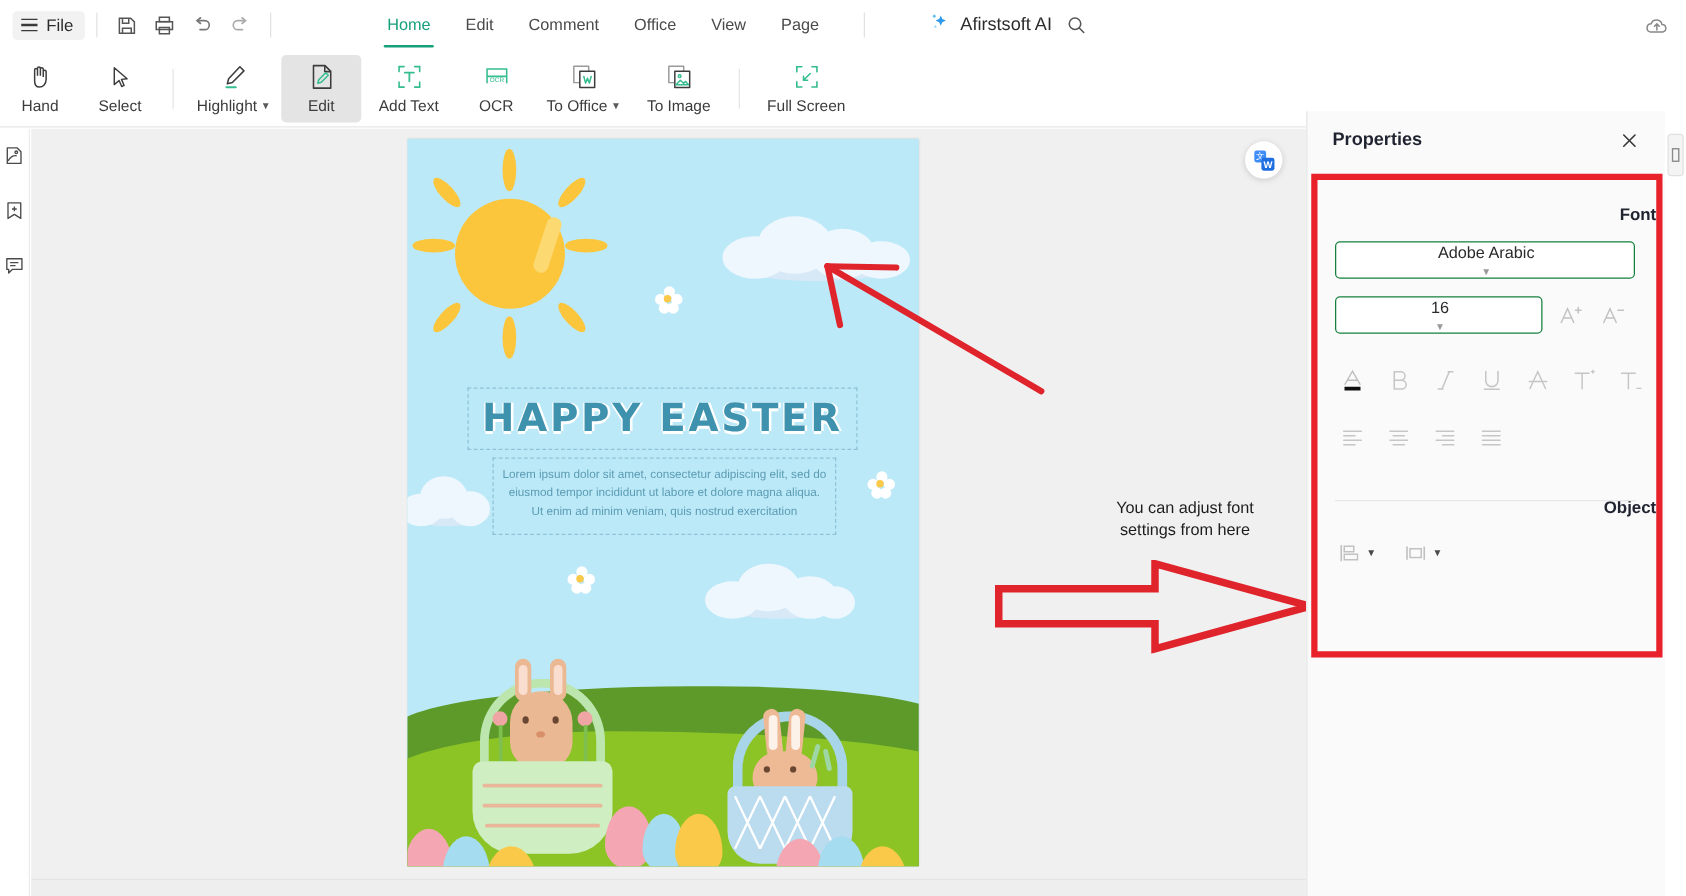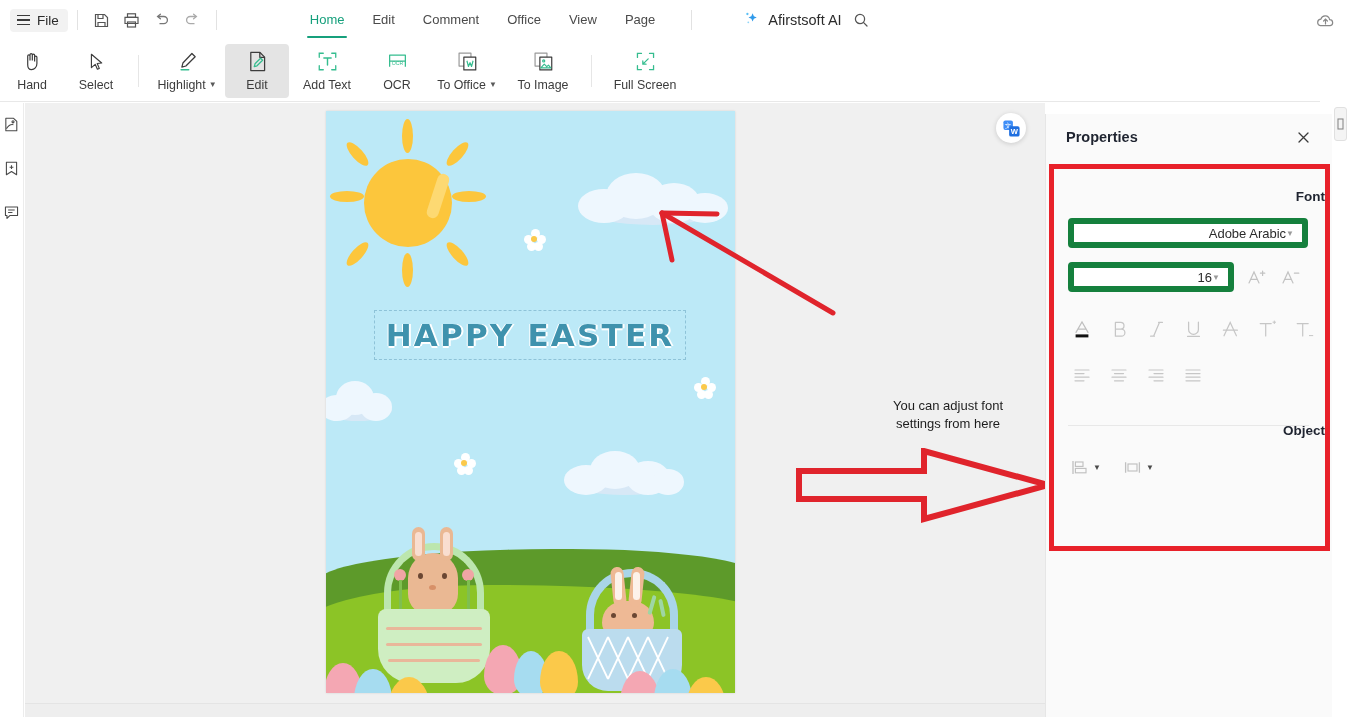--- a/index.html
+++ b/index.html
@@ -146,42 +146,42 @@
   
   .callout {
     position: absolute; left: 853px; top: 294px; width: 140px;
     font-size: 13px; line-height: 18px; color: #1d1d1d; text-align: center;
   }
   .big-arrow { position: absolute; left: 771px; top: 345px; }
   .red-arrow-top { position: absolute; left: 595px; top: 95px; }
 
   
   .props {
-    position: absolute; top: 114px; right: 17px; width: 287px; bottom: 0;
+    position: absolute; top: 89px; right: 17px; width: 287px; bottom: 0;
     background: #fafafa; border-left: 1px solid #e6e6e6;
   }
   .props-head {
     height: 46px; display: flex; align-items: center; justify-content: space-between;
     padding: 0 18px 0 20px;
   }
   .props-title { font-size: 14.5px; font-weight: bold; color: #1f2430; }
   .close-x { width: 22px; height: 22px; display: flex; align-items: center;
     justify-content: center; cursor: pointer; }
 
   .redbox {
     position: absolute; left: 3px; top: 50px; width: 281px; height: 387px;
     border: 5px solid #e8212a; background: #fafafa; text-align: right;
   }
   .sec-title { font-size: 13.5px; font-weight: bold; color: #1f2430;
     margin: 20px 0 0 14px; }
 
   .select {
     margin: 14px 0 0 14px; width: 240px; height: 30px; background: #fff;
-    border: 6px solid #15803d; border-radius: 4px; display: flex;
-    align-items: center; padding: 0 8px 0 10px; cursor: pointer;
+    border: 1px solid #15803d; border-radius: 4px; display: flex;
+    align-items: center; padding: 0 8px 0 10px; cursor: pointer; flex-direction: column;
   }
   .select .val { flex: 1; font-size: 13px; color: #2b2b2b; }
   .select .dd { font-size: 8px; color: #9a9a9a; }
   .select.small { width: 166px; }
 
   .size-row { display: flex; align-items: center; }
   .aa-btn { width: 28px; height: 28px; display: flex; align-items: center;
     justify-content: center; cursor: pointer; margin-top: 14px; }
   .aa-btn:first-of-type { margin-left: 14px; }
 
@@ -523,20 +523,23 @@
       <div class="egg" style="left:158px;top:534px;width:38px;height:50px;background:#f4a7b3;"></div>
       <div class="egg" style="left:188px;top:540px;width:34px;height:46px;background:#a6dcf0;"></div>
       <div class="egg" style="left:214px;top:540px;width:38px;height:50px;background:#fbc94a;"></div>
       <div class="egg" style="left:294px;top:560px;width:40px;height:52px;background:#f4a7b3;"></div>
       <div class="egg" style="left:328px;top:558px;width:38px;height:50px;background:#a6dcf0;"></div>
       <div class="egg" style="left:360px;top:566px;width:40px;height:50px;background:#fbc94a;"></div>
 
       <div class="pg-title">
         <span>HAPPY EASTER</span>
       </div>
+      <div class="pg-body">
+        <span>Lorem ipsum dolor sit amet, consectetur adipiscing elit, sed do eiusmod tempor incididunt ut labore et dolore magna aliqua. Ut enim ad minim veniam, quis nostrud exercitation</span>
+      </div>
     </div>
 
     <div class="translate-btn">
       <svg width="19" height="19" viewBox="0 0 20 20">
         <rect x="1.5" y="1.5" width="10" height="10" rx="2" fill="#3f8ef7"></rect>
         <text x="6.5" y="9" font-size="7" fill="#fff" text-anchor="middle" font-family="Liberation Sans">文</text>
         <rect x="7.5" y="7.5" width="11" height="11" rx="2" fill="#1f6fe0"></rect>
         <text x="13" y="16" font-size="8" fill="#fff" text-anchor="middle" font-family="Liberation Sans" font-weight="bold">W</text>
       </svg>
     </div>

